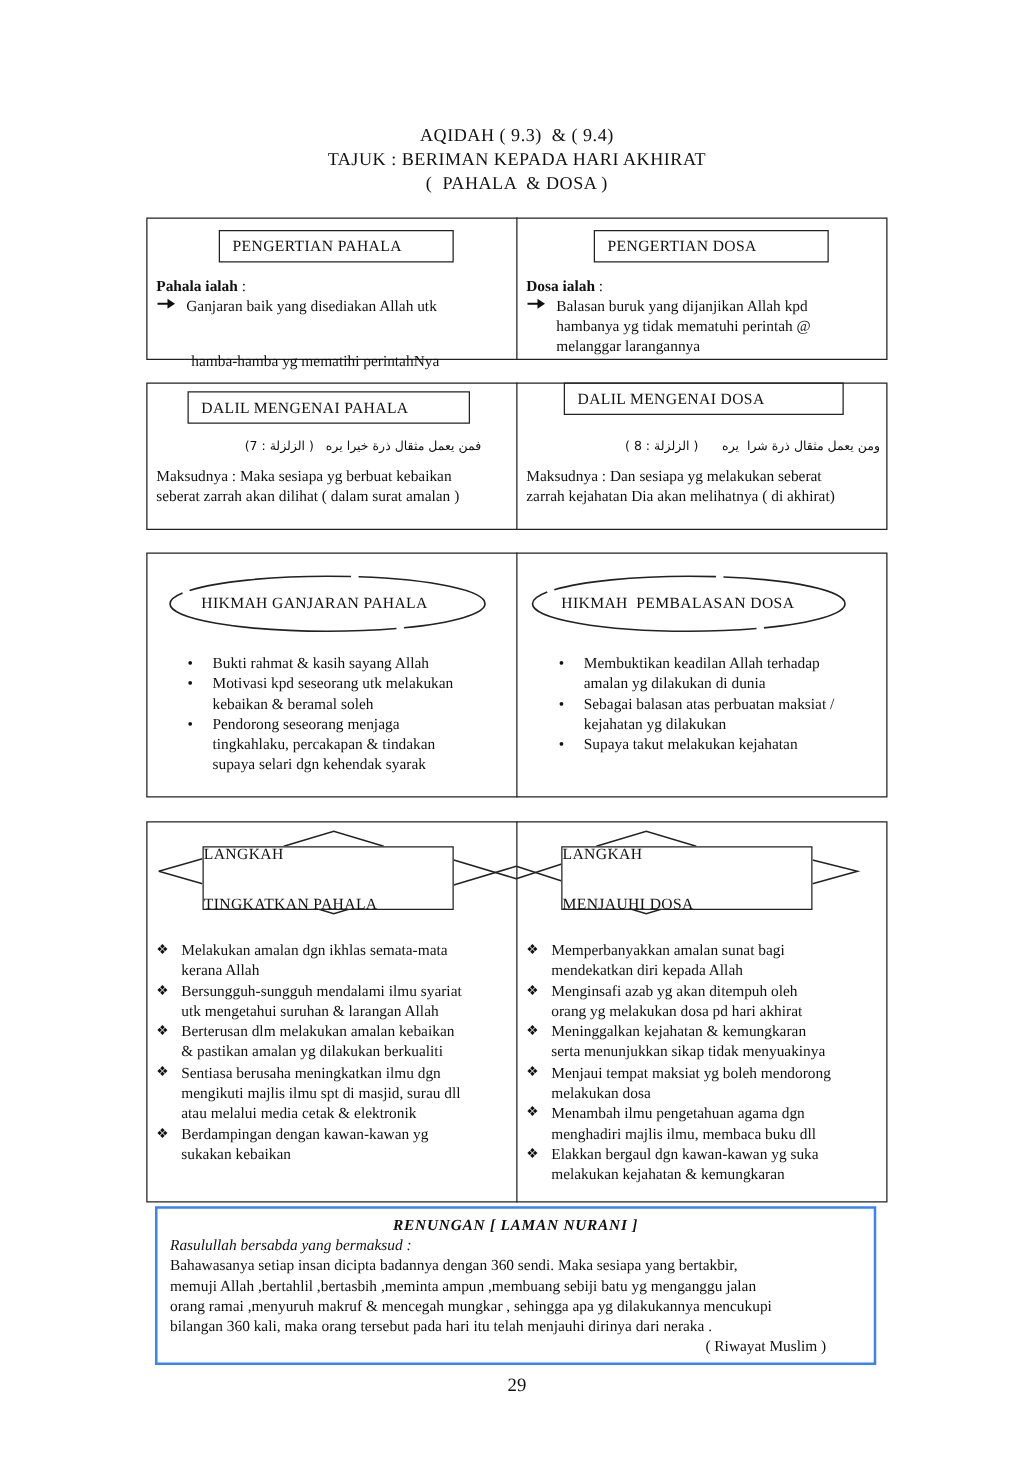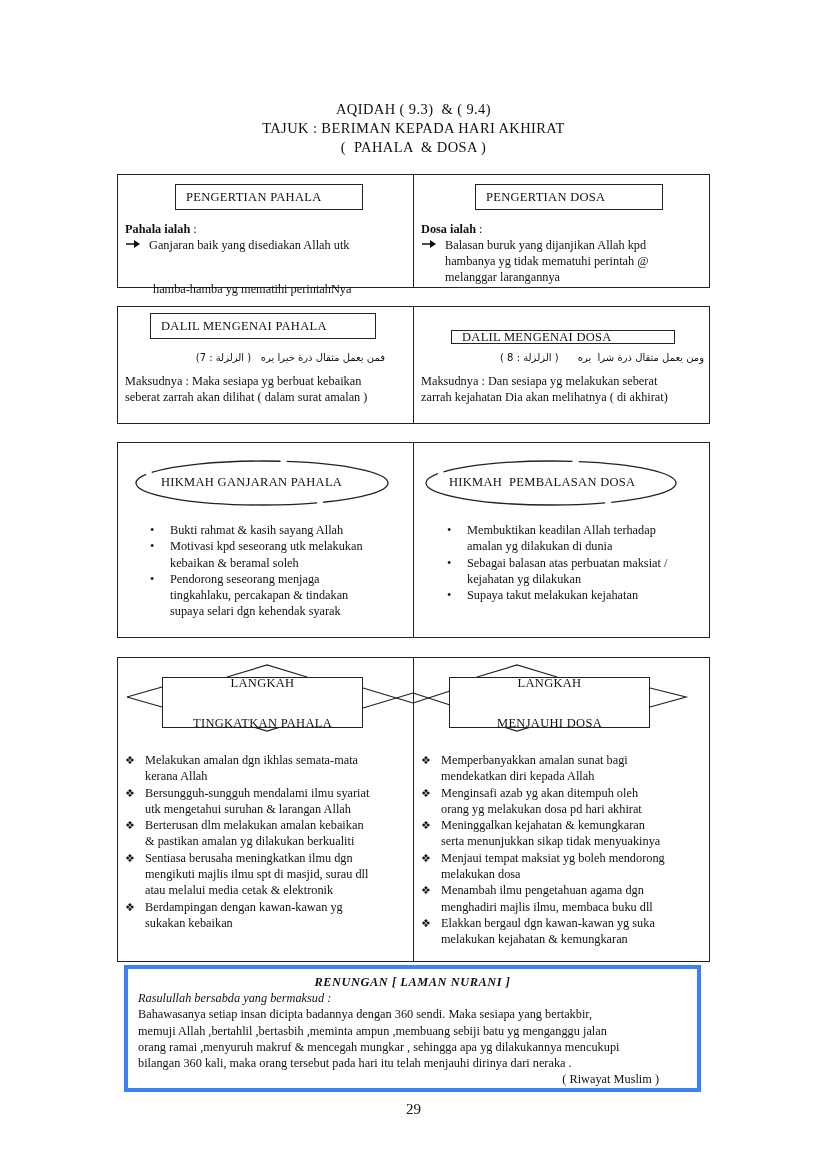--- a/index.html
+++ b/index.html
@@ -33,26 +33,26 @@
   }
   ul.dots { list-style: none; margin: 0; padding: 0; }
   ul.dots li { display: flex; font-size: 12.3px; line-height: 16.3px; }
   ul.dots li .b { width: 26px; flex: none; text-align: left; padding-left: 6px; box-sizing: border-box; }
   ul.dia li .b { width: 26px; padding-left: 6px; font-size: 11px; }
   .ell-label {
     position: absolute; font-size: 12.5px; letter-spacing: 0.3px; white-space: pre;
   }
   .lbox {
     position: absolute; border: 1px solid #222; background: #fff; box-sizing: border-box;
-    text-align: center; font-size: 12.5px; line-height: 16px; letter-spacing: 0.3px;
+    text-align: left; font-size: 12.5px; line-height: 16px; letter-spacing: 0.3px;
     display: flex; flex-direction: column; justify-content: center; gap: 24px;
   }
   .renungan {
     position: absolute; left: 124px; top: 965px; width: 577px; height: 127px;
-    border: 4px solid #3b82f6; box-sizing: border-box; padding: 5px 10px 0 10px;
+    border: 2px solid #3b82f6; box-sizing: border-box; padding: 5px 10px 0 10px;
     font-size: 12.3px; line-height: 16.2px;
   }
   .ren-title { text-align: center; font-weight: bold; font-style: italic; letter-spacing: 0.6px; }
   .ren-sub { font-weight: normal; font-style: italic; }
   .ren-src { text-align: right; padding-right: 28px; }
   .pagenum { position: absolute; left: 0; width: 827px; top: 1101px; text-align: center; font-size: 15px; }
 </style>
 </head>
 <body>
 
@@ -109,21 +109,21 @@
 
 <div class="hbox" style="left:150px; top:313px; width:226px; height:26px;">
   <span>DALIL MENGENAI PAHALA</span>
 </div>
 <div class="arabic" style="left:127px; top:352px; width:258px; text-align:right;">فمن يعمل مثقال ذرة خيرا يره   ( الزلزلة : 7)</div>
 <div class="txt" style="left:125px; top:373px; width:288px;">
   <div>Maksudnya : Maka sesiapa yg berbuat kebaikan</div>
   <div>seberat zarrah akan dilihat  ( dalam  surat amalan )</div>
 </div>
 
-<div class="hbox" style="left:451px; top:330px; width:224px; height:14px;">
+<div class="hbox" style="left:451px; top:306px; width:224px; height:26px;">
   <span>DALIL MENGENAI DOSA</span>
 </div>
 <div class="arabic" style="left:436px; top:352px; width:268px; text-align:right;">ومن يعمل مثقال ذرة شرا  يره      ( الزلزلة : 8 )</div>
 <div class="txt" style="left:421px; top:373px; width:288px;">
   <div>Maksudnya : Dan sesiapa yg melakukan seberat</div>
   <div>zarrah kejahatan Dia akan melihatnya ( di akhirat)</div>
 </div>
 
 <div class="frame" style="left:117px; top:442px; width:593px; height:196px;"></div>
 <div class="divider" style="left:413px; top:442px; height:196px;"></div>

